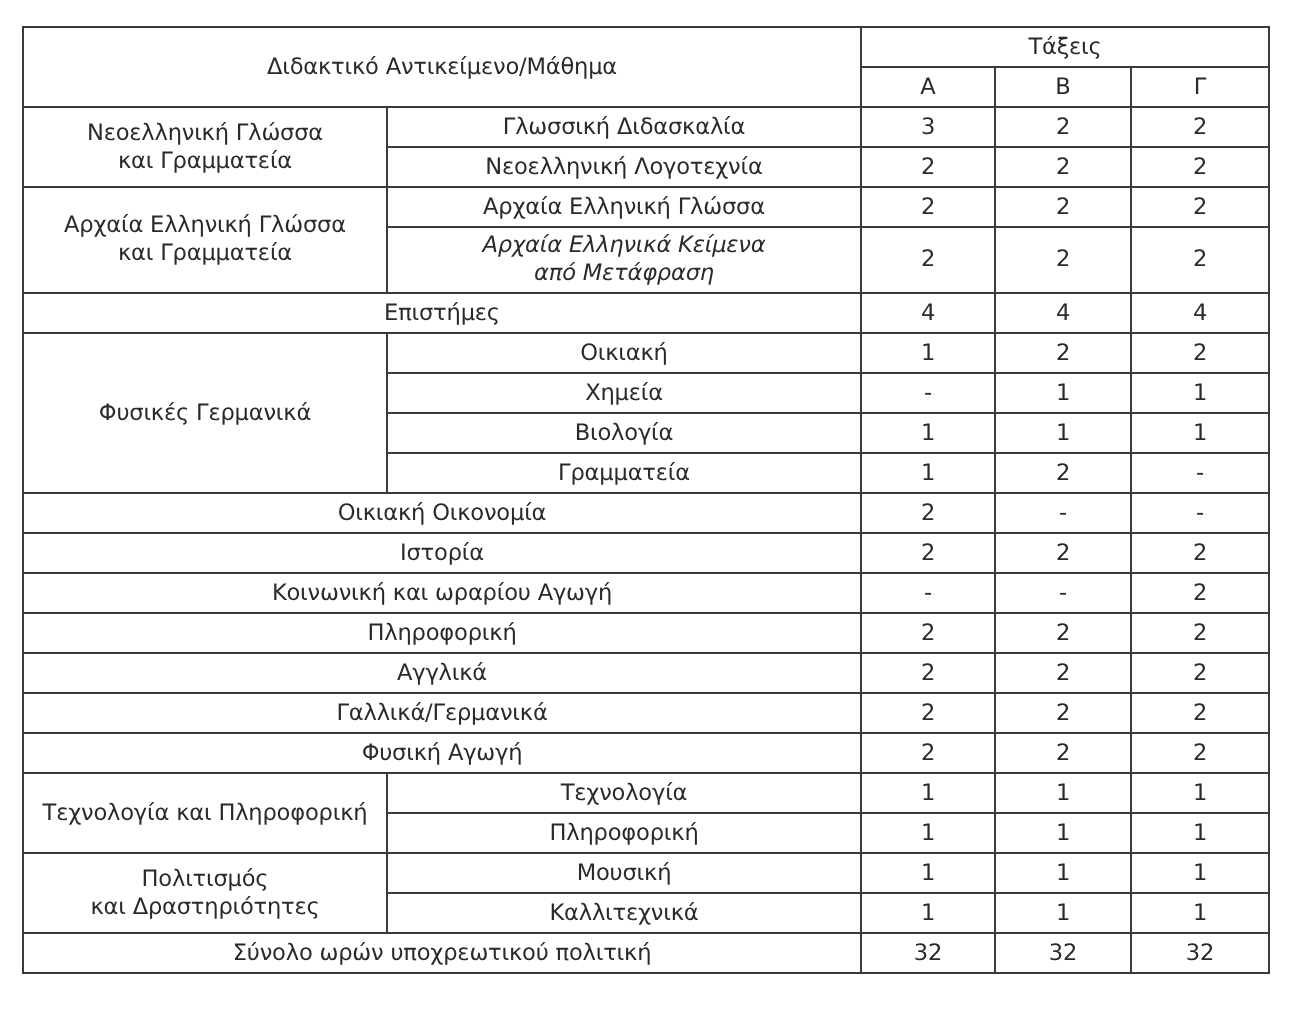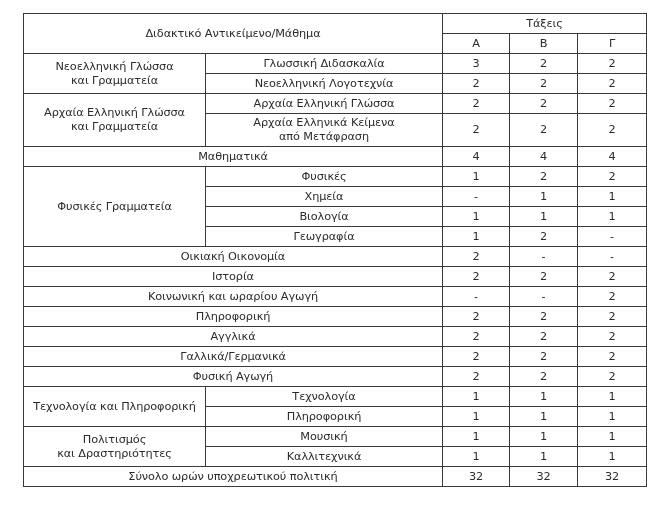--- a/index.html
+++ b/index.html
@@ -1,35 +1,35 @@
 <!DOCTYPE html>
 <html><head>
 <meta charset="utf-8">
 <style>
   html, body { margin: 0; padding: 0; background: #ffffff; }
   body { width: 658px; height: 513px; position: relative; overflow: hidden;
          font-family: "DejaVu Sans", "Liberation Sans", sans-serif; color: #2a2a2a; }
   table.hours {
-    position: absolute; left: 23px; top: 13px;
+    position: absolute; left: 11px; top: 13px;
     width: 623px;
     border-collapse: collapse;
     table-layout: fixed;
     font-size: 11.3px;
     letter-spacing: -0.1px;
   }
   table.hours td {
     border: 1.3px solid #3a3a3a;
     text-align: center;
     vertical-align: middle;
     padding: 0 2px;
     line-height: 14px;
     height: 19px;
     white-space: nowrap;
   }
-  table.hours td.tall { height: 32px; }
+  table.hours td.tall { height: 32px; font-style: italic; }
   table.hours td.hdr { height: 19px; }
   col.c-group { width: 182px; }
   col.c-sub { width: 237px; }
   col.c-a { width: 67px; }
   col.c-b { width: 68px; }
   col.c-g { width: 69px; }
 </style>
 </head>
 <body>
 
@@ -84,47 +84,47 @@
       <td class="tall">
         <span>Αρχαία Ελληνικά Κείμενα</span><br>
         <span>από Μετάφραση</span>
       </td>
       <td>2</td>
       <td>2</td>
       <td>2</td>
     </tr>
 
     <tr>
-      <td colspan="2">Μαθηματικά</td>
+      <td colspan="2">Επιστήμες</td>
       <td>4</td>
       <td>4</td>
       <td>4</td>
     </tr>
 
     <tr>
-      <td rowspan="4">Φυσικές Γραμματεία</td>
-      <td>Φυσικές</td>
+      <td rowspan="4">Φυσικές Γερμανικά</td>
+      <td>Οικιακή</td>
       <td>1</td>
       <td>2</td>
       <td>2</td>
     </tr>
     <tr>
       <td>Χημεία</td>
       <td>-</td>
       <td>1</td>
       <td>1</td>
     </tr>
     <tr>
       <td>Βιολογία</td>
       <td>1</td>
       <td>1</td>
       <td>1</td>
     </tr>
     <tr>
-      <td>Γεωγραφία</td>
+      <td>Γραμματεία</td>
       <td>1</td>
       <td>2</td>
       <td>-</td>
     </tr>
 
     <tr>
       <td colspan="2">Οικιακή Οικονομία</td>
       <td>2</td>
       <td>-</td>
       <td>-</td>

